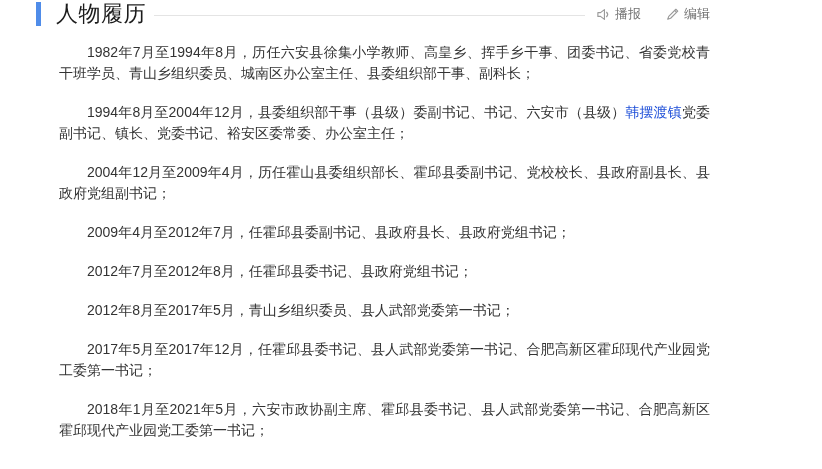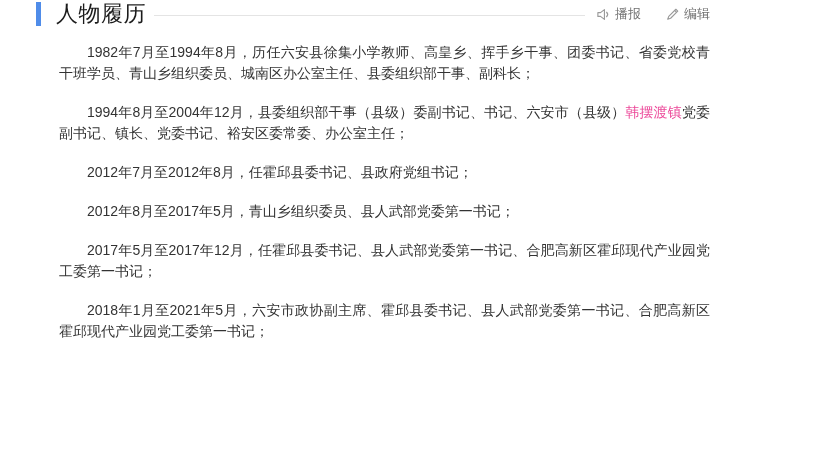--- a/index.html
+++ b/index.html
@@ -70,21 +70,21 @@
     font-size: 14px;
     line-height: 21px;
     color: #333333;
   }
   .para {
     text-indent: 2em;
     margin-bottom: 18px;
     text-align: justify;
   }
   .entry-link {
-    color: #ec4899;
+    color: #1d4ed8;
     text-decoration: none;
     cursor: pointer;
   }
 </style>
 </head>
 <body>
 
 <div class="section">
 
   <div class="section-header">
@@ -113,21 +113,23 @@
         <span>编辑</span>
       </button>
     </div>
   </div>
 
   <div class="section-body">
     <p class="para"><span>1982年7月至1994年8月，历任六安县徐集小学教师、高皇乡、挥手乡干事、团委书记、省委党校青干班学员、青山乡组织委员、城南区办公室主任、县委组织部干事、副科长；</span></p>
 
     <p class="para"><span>1994年8月至2004年12月，县委组织部干事（县级）委副书记、书记、六安市（县级）</span><a class="entry-link">韩摆渡镇</a><span>党委副书记、镇长、党委书记、裕安区委常委、办公室主任；</span></p>
 
+    <p class="para"><span>2004年12月至2009年4月，历任霍山县委组织部长、霍邱县委副书记、党校校长、县政府副县长、县政府党组副书记；</span></p>
 
+    <p class="para"><span>2009年4月至2012年7月，任霍邱县委副书记、县政府县长、县政府党组书记；</span></p>
 
     <p class="para"><span>2012年7月至2012年8月，任霍邱县委书记、县政府党组书记；</span></p>
 
     <p class="para"><span>2012年8月至2017年5月，青山乡组织委员、县人武部党委第一书记；</span></p>
 
     <p class="para"><span>2017年5月至2017年12月，任霍邱县委书记、县人武部党委第一书记、合肥高新区霍邱现代产业园党工委第一书记；</span></p>
 
 
     <p class="para"><span>2018年1月至2021年5月，六安市政协副主席、霍邱县委书记、县人武部党委第一书记、合肥高新区霍邱现代产业园党工委第一书记；</span></p>
   </div>

